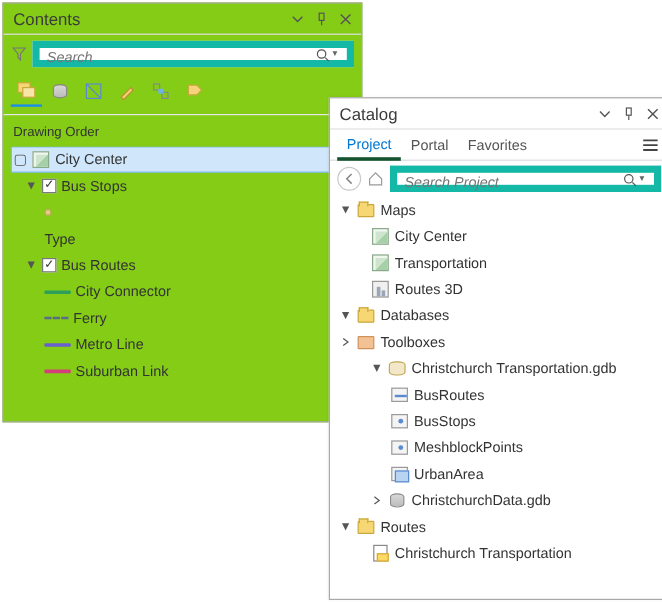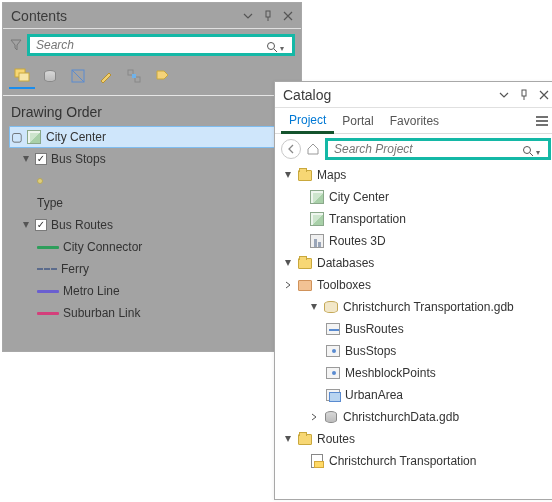--- a/index.html
+++ b/index.html
@@ -1,32 +1,32 @@
 <!DOCTYPE html>
 <html><head>
 <meta charset="utf-8">
 <style>
   * { box-sizing: border-box; font-family: "Segoe UI", Arial, sans-serif; font-size: 12px; }
   body { margin: 0; background: #fff; width: 552px; height: 502px; position: relative; }
-  .pane { position: absolute; border: 1px solid #a8a8a8; background: #a3a3a3; display: flex; flex-direction: column; }
+  .pane { position: absolute; border: 1px solid #a8a8a8; background: #84cc16; display: flex; flex-direction: column; }
   .pane.contents { left: 2px; top: 2px; width: 300px; height: 350px; }
   .pane.catalog { left: 274px; top: 81px; width: 284px; height: 419px; background: #fff; z-index: 2; box-shadow: -1px 0 3px rgba(0,0,0,0.05); }
   .pane-header { display: flex; align-items: center; height: 26px; padding: 0 4px 0 8px; border-bottom: 1px solid #e0e0e0; }
   .pane-title { font-size: 14px; flex: 1; color: #3b3b3b; }
   .hdr-icon { width: 18px; height: 18px; display: flex; align-items: center; justify-content: center; color: #555; margin-left: 2px; cursor: pointer; }
   .search-row { display: flex; align-items: center; padding: 4px 6px 4px 6px; gap: 4px; }
   .search-row.catalog-row { padding: 4px 6px; }
   .funnel { width: 14px; height: 24px; display: flex; align-items: center; justify-content: center; color: #6e6e6e; }
-  .search-box { flex: 1; display: flex; align-items: flex-end; border: 3px solid #14b8a6; height: 22px; padding: 0 4px; background: #fff; }
+  .search-box { flex: 1; display: flex; align-items: flex-start; border: 6px solid #14b8a6; height: 22px; padding: 0 4px; background: #fff; }
   .search-box input { flex: 1; border: none; outline: none; font-style: italic; color: #777; font-size: 12px; background: transparent; }
   .search-glass { width: 16px; color: #555; display:flex; align-items:center; justify-content:center;}
   .toolbar { display: flex; align-items: center; padding: 2px 6px 6px 6px; gap: 2px; border-bottom: 1px solid #e6e6e6;}
   .tbtn { width: 26px; height: 26px; display: flex; align-items: center; justify-content: center; cursor: pointer; }
   .tbtn.active { border-bottom: 2px solid #1a8ded; }
-  .section-hdr { padding: 8px 8px 6px 8px; font-size: 14px; color: #333; }
+  .section-hdr { padding: 8px 8px 6px 8px; font-size: 11px; color: #333; }
   .tree { padding: 0 6px 6px 6px; overflow: auto; flex:1;}
   .row { display: flex; align-items: center; height: 22px; padding: 0 2px; gap: 4px; white-space: nowrap; }
   .row.selected { background: #cfe6fb; border: 1px solid #7fbdf0; border-radius: 1px; }
   .tw { width: 10px; height: 10px; display: inline-flex; align-items:center; justify-content:center; color:#555;}
   .indent1 { padding-left: 12px; }
   .indent2 { padding-left: 28px; }
   .indent3 { padding-left: 44px; }
   .chk { width:12px; height:12px; border:1px solid #7a7a7a; background:#fff; display:inline-flex; align-items:center; justify-content:center;}
   .chk::after { content:"✓"; font-size:10px; color:#333; line-height:1;}
   .legend-swatch { width: 22px; height: 3px; border-radius:1px;}

